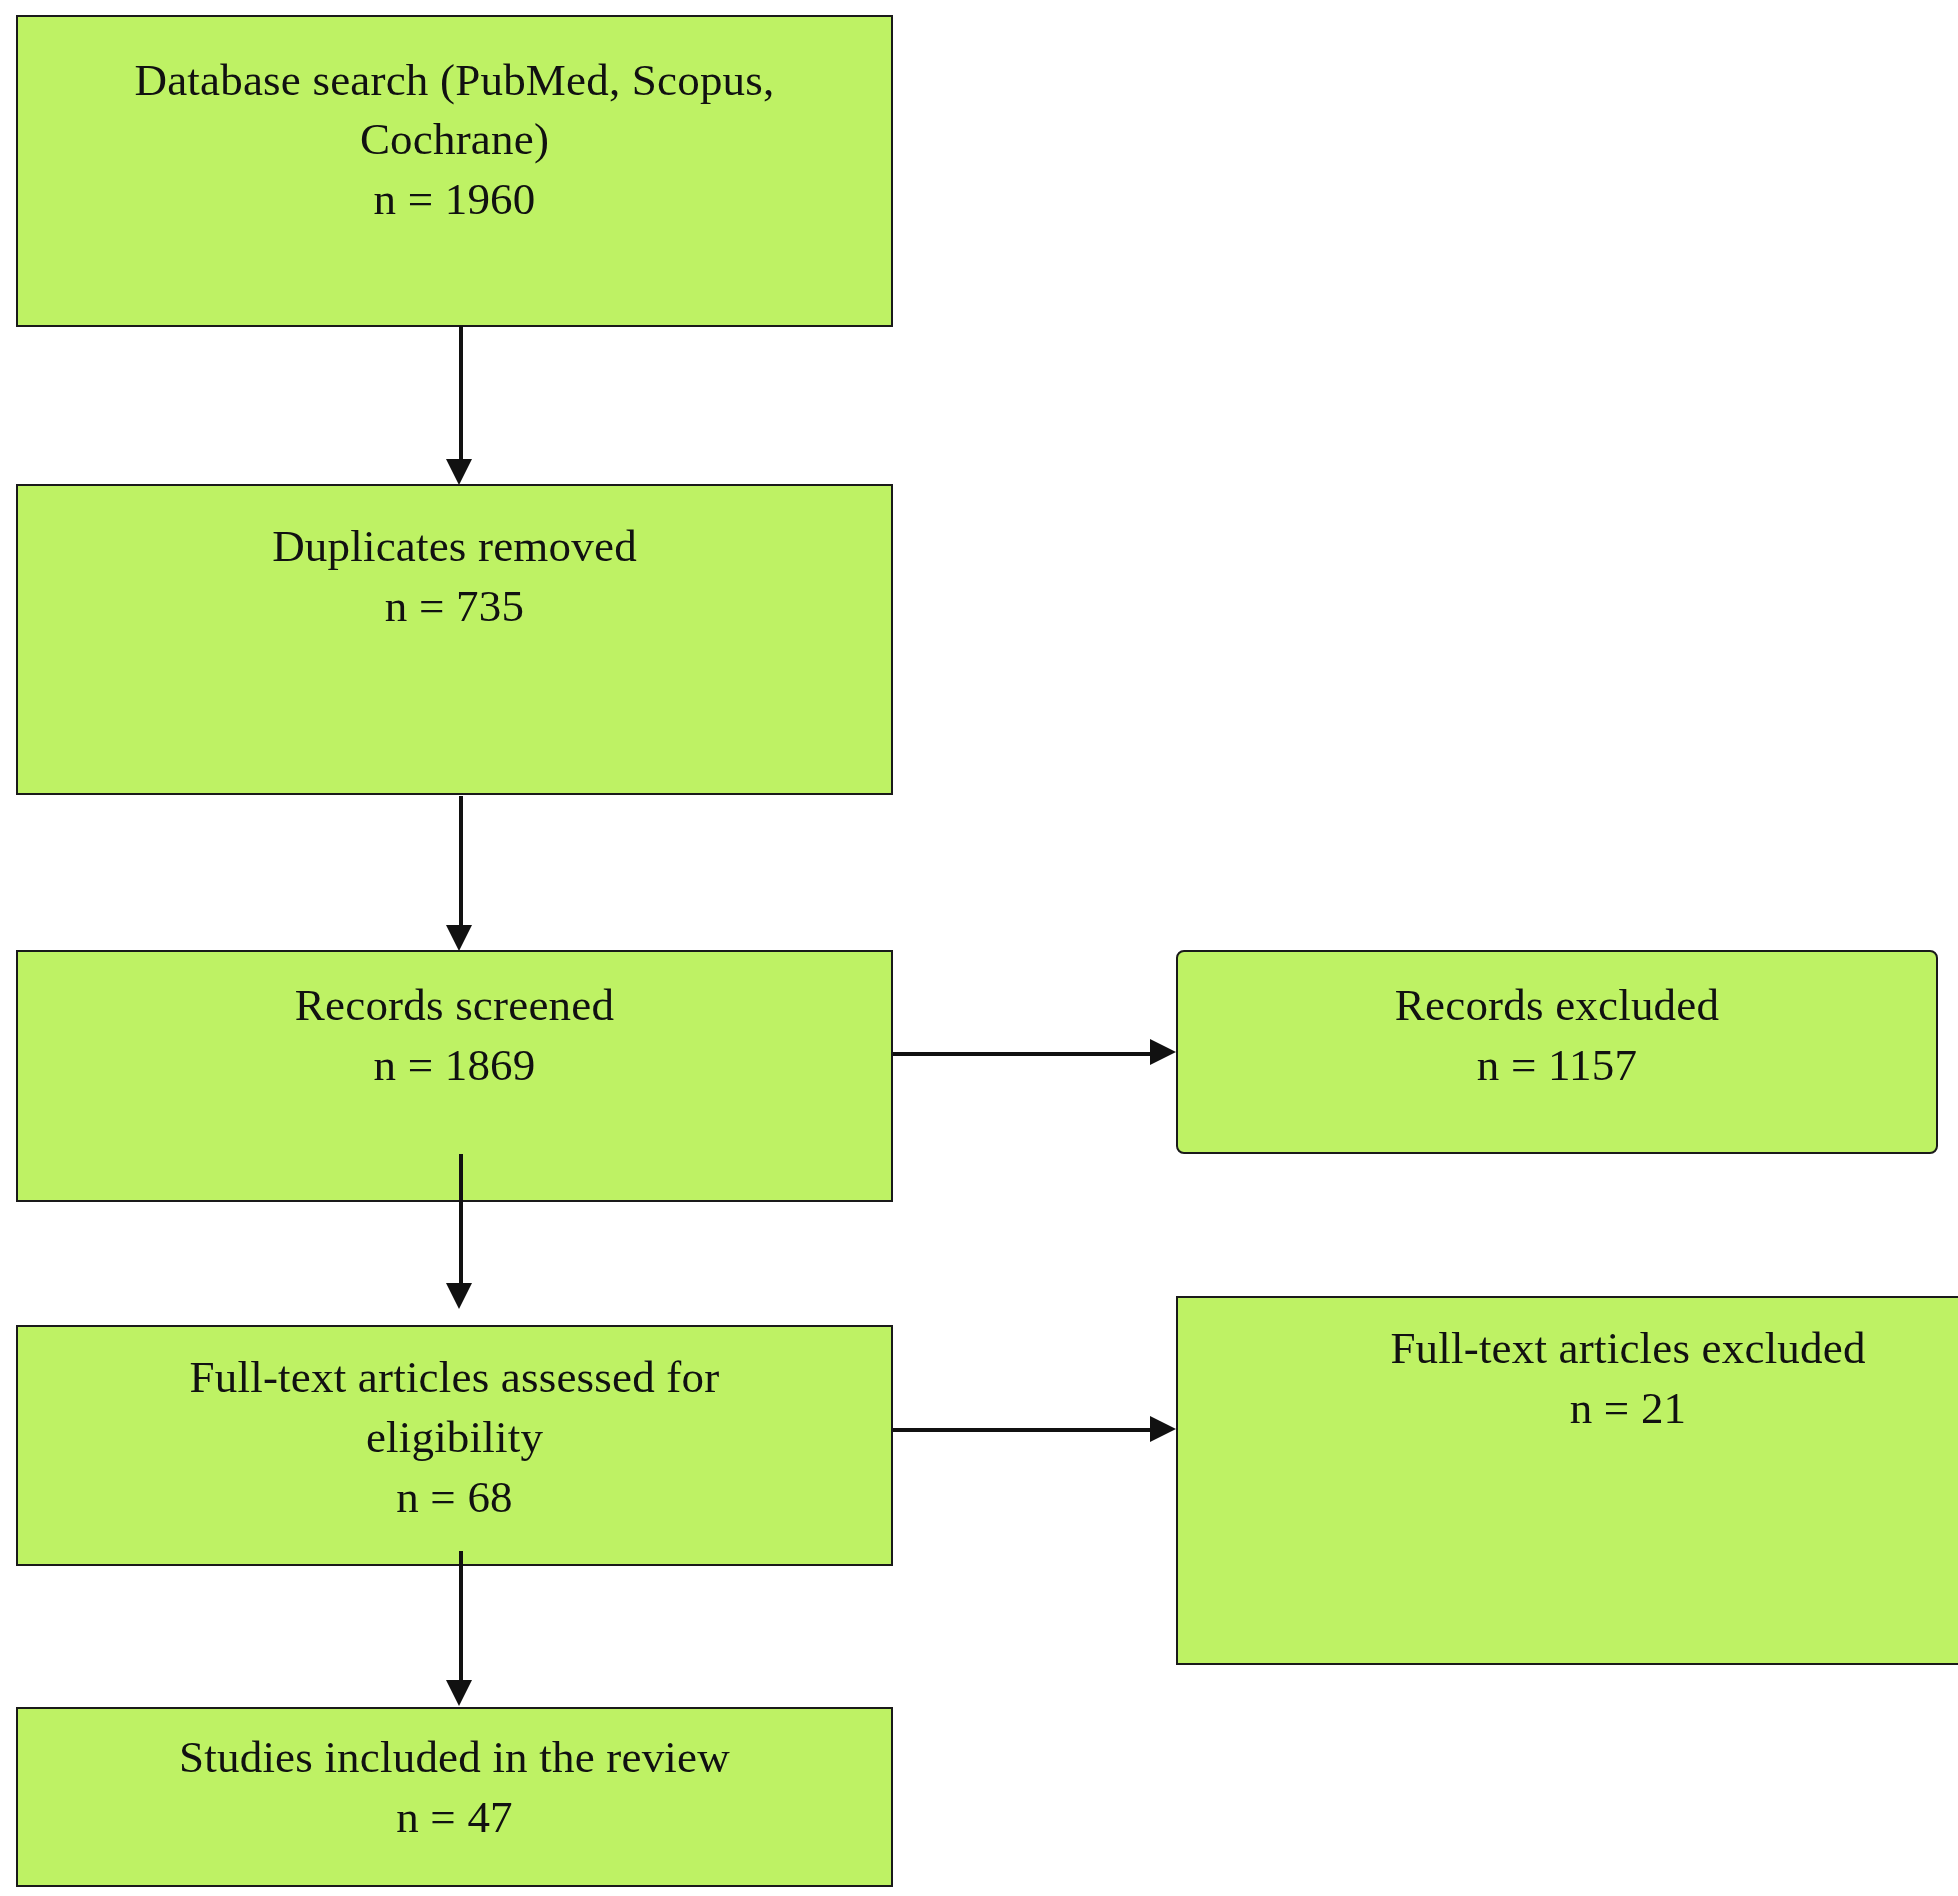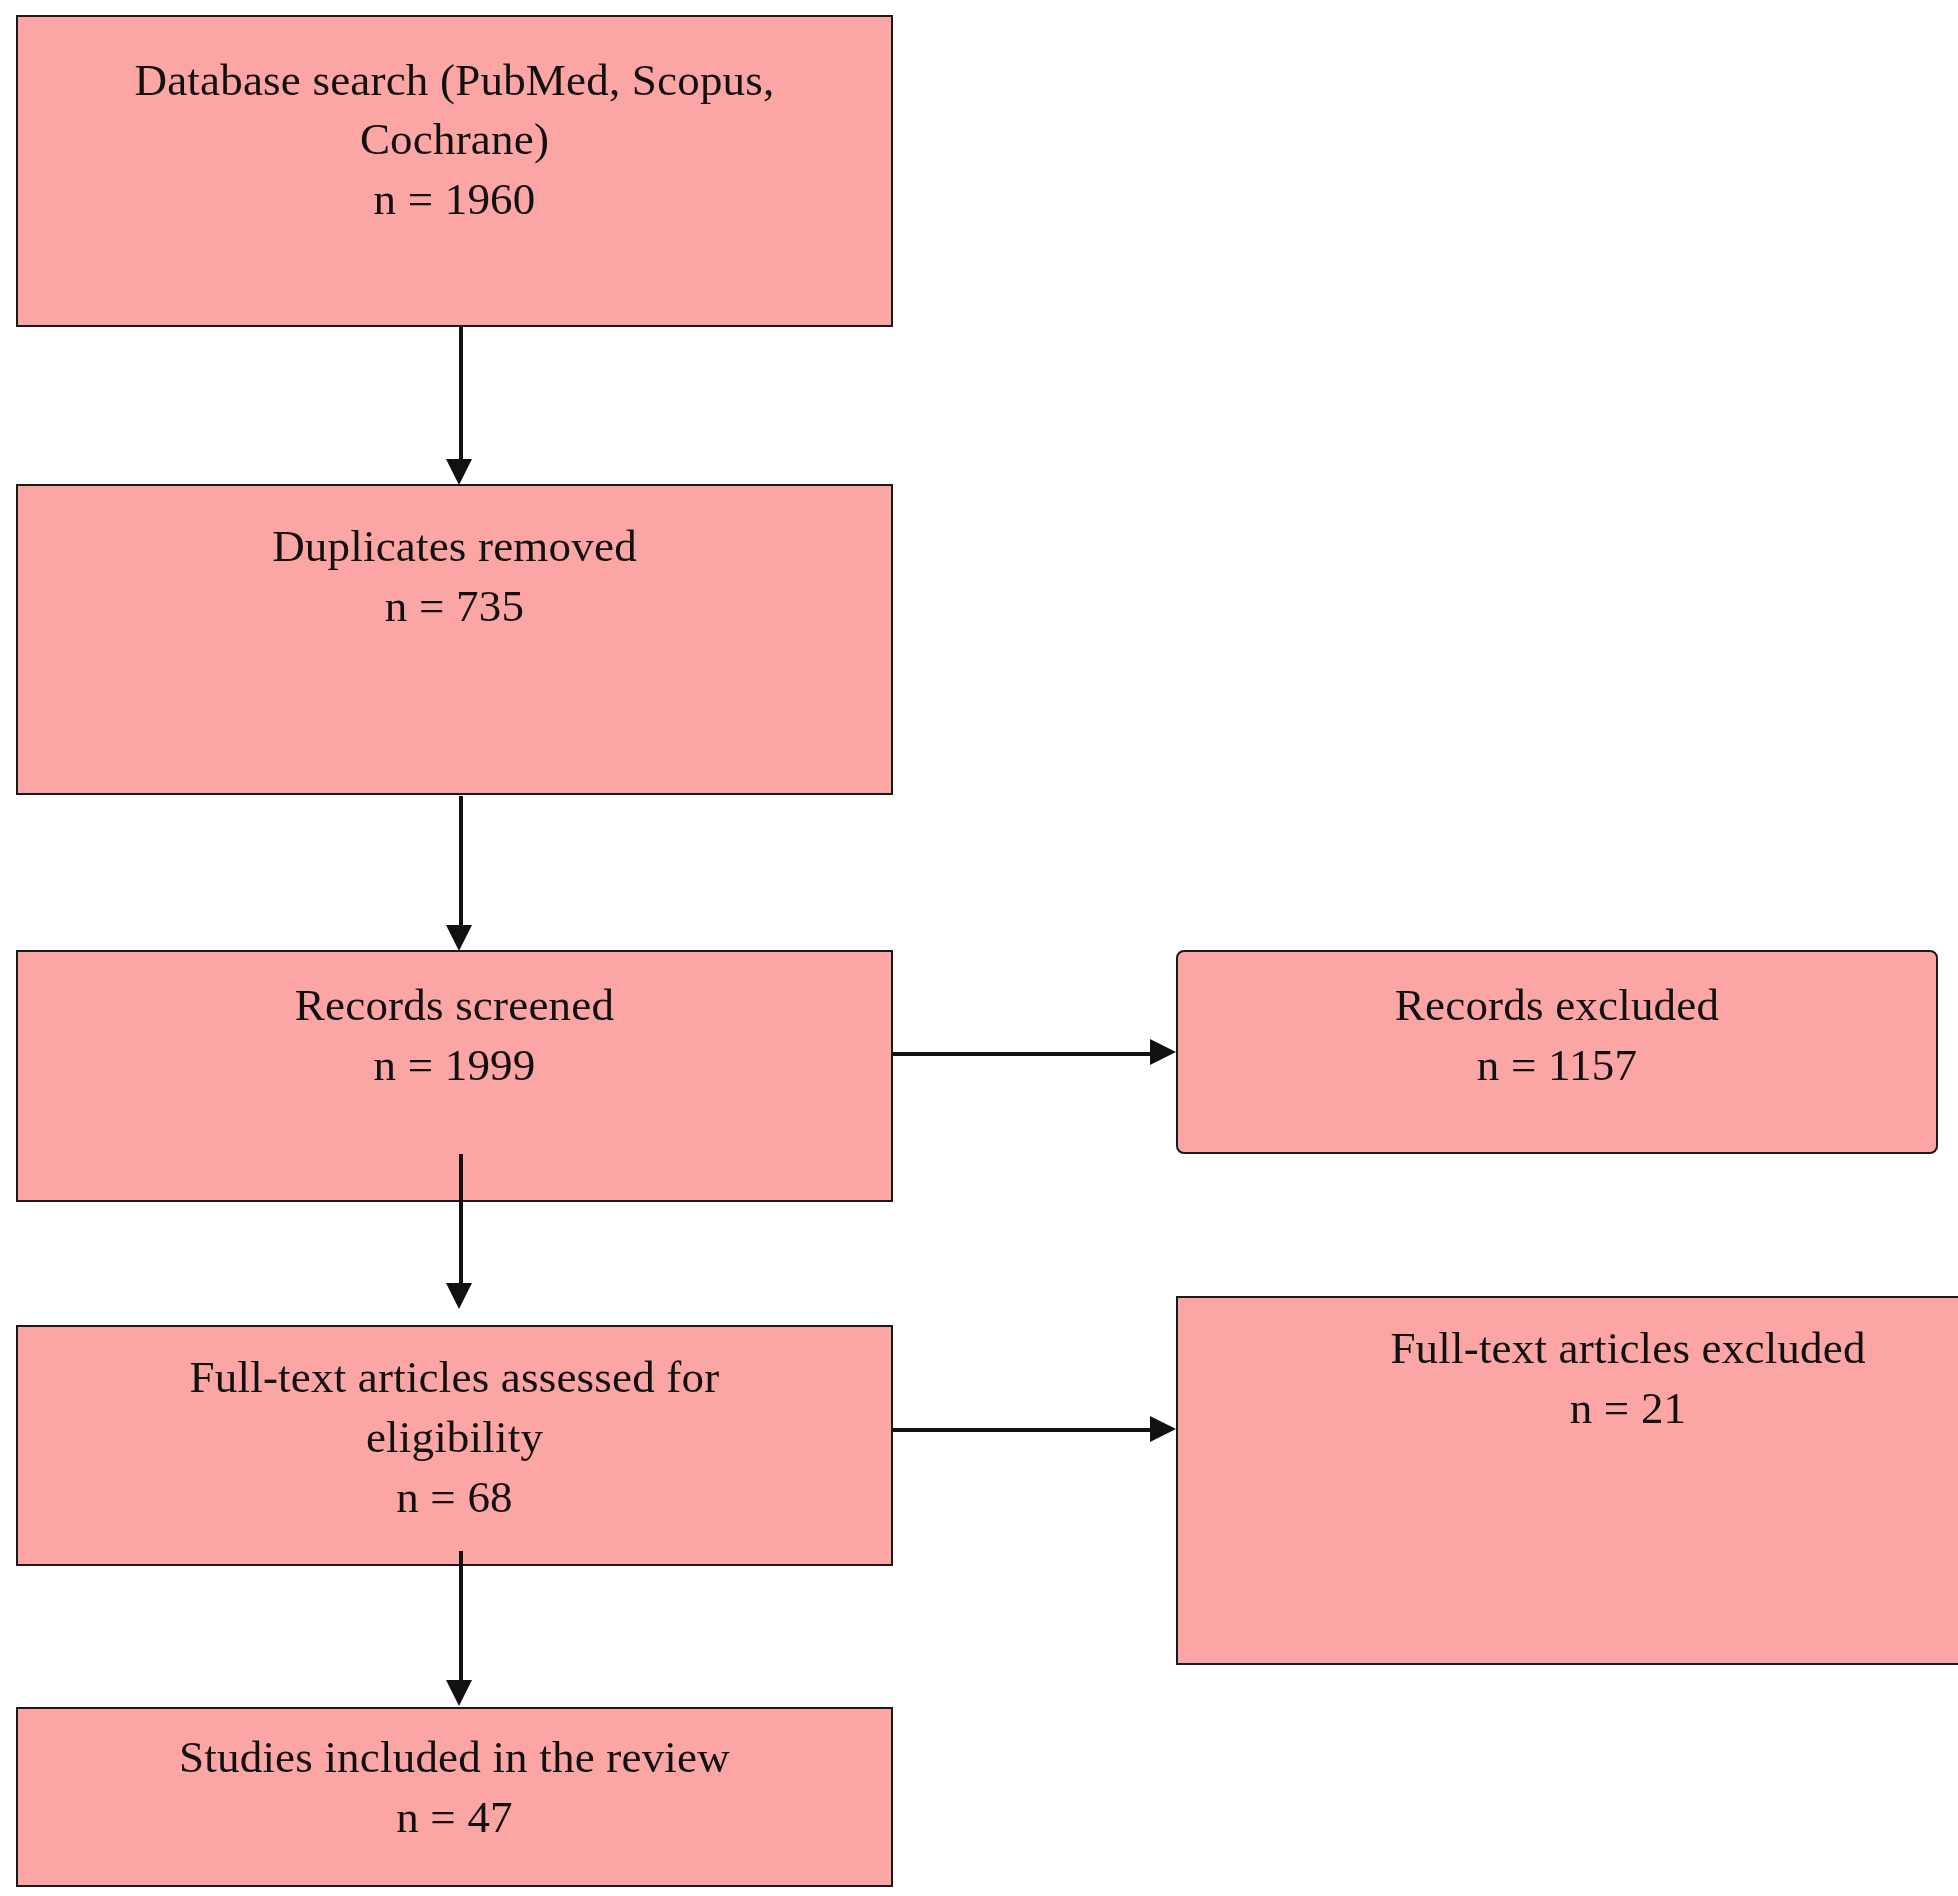--- a/index.html
+++ b/index.html
@@ -11,21 +11,21 @@
     position: relative;
     width: 1958px;
     height: 1897px;
     background: #ffffff;
     font-family: "Liberation Serif", "DejaVu Serif", serif;
     overflow: hidden;
   }
   .node {
     position: absolute;
     box-sizing: border-box;
-    background: #fca5a5;
+    background: #bef264;
     border: 2.4px solid #1a1a1a;
     display: flex;
     flex-direction: column;
     align-items: center;
     text-align: center;
   }
   
   .node::after {
     content: "";
     position: absolute;
@@ -90,21 +90,21 @@
   <div class="node" style="left:16px; top:484px; width:877px; height:311px; justify-content:flex-start; padding-top:31px;">
     <div class="node-text">Duplicates removed</div>
     <div class="node-text">n = 735</div>
   </div>
 
   <div class="line-v" style="left:459px; top:796px; height:134px;"></div>
   <div class="arrow-down" style="left:446px; top:925px;"></div>
 
   <div class="node" style="left:16px; top:950px; width:877px; height:252px; justify-content:flex-start; padding-top:24px;">
     <div class="node-text">Records screened</div>
-    <div class="node-text">n = 1999</div>
+    <div class="node-text">n = 1869</div>
   </div>
 
   <div class="line-h" style="left:893px; top:1052px; width:261px;"></div>
   <div class="arrow-right" style="left:1150px; top:1039px;"></div>
 
   <div class="node" style="left:1176px; top:950px; width:762px; height:204px; justify-content:flex-start; padding-top:24px;border-radius:8px;">
     <div class="node-text">Records excluded</div>
     <div class="node-text">n = 1157</div>
   </div>
 

